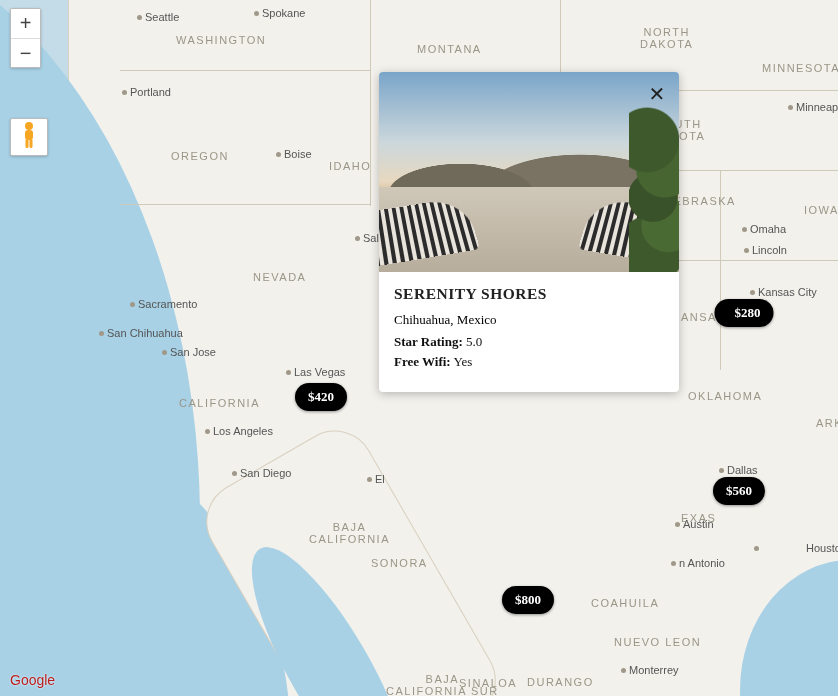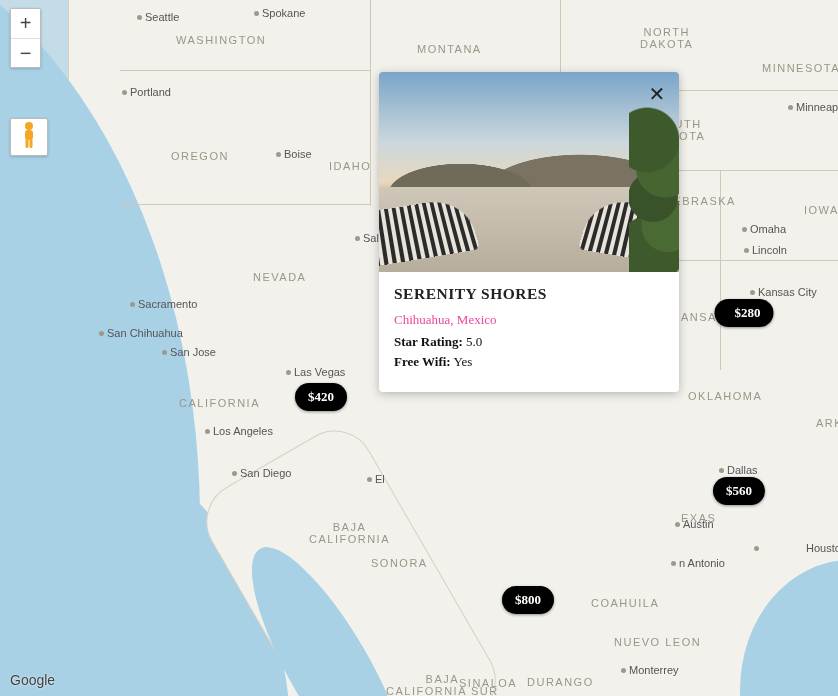--- a/index.html
+++ b/index.html
@@ -19,25 +19,25 @@
   .pegman{position:absolute;top:118px;left:10px;width:36px;height:36px;background:#fff;border:1px solid #bbb;border-radius:2px;box-shadow:0 1px 3px rgba(0,0,0,.2);display:flex;align-items:center;justify-content:center;cursor:grab}
   .pegman svg{width:18px;height:28px}
   
   .price{position:absolute;background:#000;color:#fff;font:bold 13px Verdana;border-radius:16px;padding:6px 13px;cursor:pointer;transform:translate(-50%,-50%);box-shadow:0 1px 3px rgba(0,0,0,.4)}
   
   .card{position:absolute;left:379px;top:72px;width:300px;background:#fff;border-radius:4px;box-shadow:0 2px 10px rgba(0,0,0,.25);overflow:hidden}
   .card .hero{width:300px;height:200px;position:relative;overflow:hidden}
   .card .close{position:absolute;top:10px;right:10px;width:24px;height:24px;cursor:pointer;font:20px/24px Arial;text-align:center;color:#222}
   .card .body{padding:13px 15px 20px}
   .card h2{margin:0 0 8px;font:bold 15.5px Verdana;letter-spacing:.5px;color:#222}
-  .card .loc{color:#ec4899;font:13px/1.45 Verdana;margin-bottom:2px}
+  .card .loc{color:#000000;font:13px/1.45 Verdana;margin-bottom:2px}
   .card .desc{color:#7a7a7a;font:13px/1.55 Verdana;margin-bottom:6px}
   .card .attr{font:13px/1.55 Verdana;color:#111}
   .card .attr b{font-weight:bold}
-  .googlelogo{position:absolute;left:10px;bottom:8px;font:14px Arial;color:#404040;text-shadow:0 0 2px #fff}
+  .googlelogo{position:absolute;left:10px;bottom:8px;font:14px Arial;color:#b91c1c;text-shadow:0 0 2px #fff}
   
   .sky{position:absolute;inset:0;background:linear-gradient(180deg,#7aa5c9 0%,#cbd7dc 35%,#e8d8bf 55%,#d6bf9a 60%,#847258 75%,#6b604b 100%)}
   .mtn{position:absolute;bottom:78px;left:-20px;right:-20px;height:70px;background:radial-gradient(ellipse 120px 50px at 30% 100%,#6f6a5a 60%,transparent 61%),radial-gradient(ellipse 160px 65px at 65% 100%,#7a7262 60%,transparent 61%),radial-gradient(ellipse 90px 40px at 90% 100%,#86806e 60%,transparent 61%)}
   .deck{position:absolute;left:0;right:0;bottom:0;height:85px;background:linear-gradient(180deg,#cfc7b8 0%,#b7ad9c 100%)}
   .lounger{position:absolute;bottom:10px;width:130px;height:60px;background:repeating-linear-gradient(90deg,#e8e4db 0 4px,#2b2b2b 4px 8px);border-radius:6px 40px 6px 6px;transform:perspective(300px) rotateX(25deg)}
   .lounger.l{left:-35px;transform:perspective(300px) rotateX(25deg) rotateZ(-10deg)}
   .lounger.r{right:-35px;transform:perspective(300px) rotateX(25deg) rotateZ(10deg) scaleX(-1)}
   .tree{position:absolute;right:-10px;top:30px;width:60px;height:190px;background:radial-gradient(circle at 30% 20%,#3e5a2d 20%,transparent 21%),radial-gradient(circle at 60% 35%,#466531 22%,transparent 23%),radial-gradient(circle at 40% 50%,#3a5229 24%,transparent 25%),radial-gradient(circle at 65% 65%,#4a6a34 20%,transparent 21%),radial-gradient(circle at 35% 78%,#3e5a2d 22%,transparent 23%)}
 </style>
 </head>

